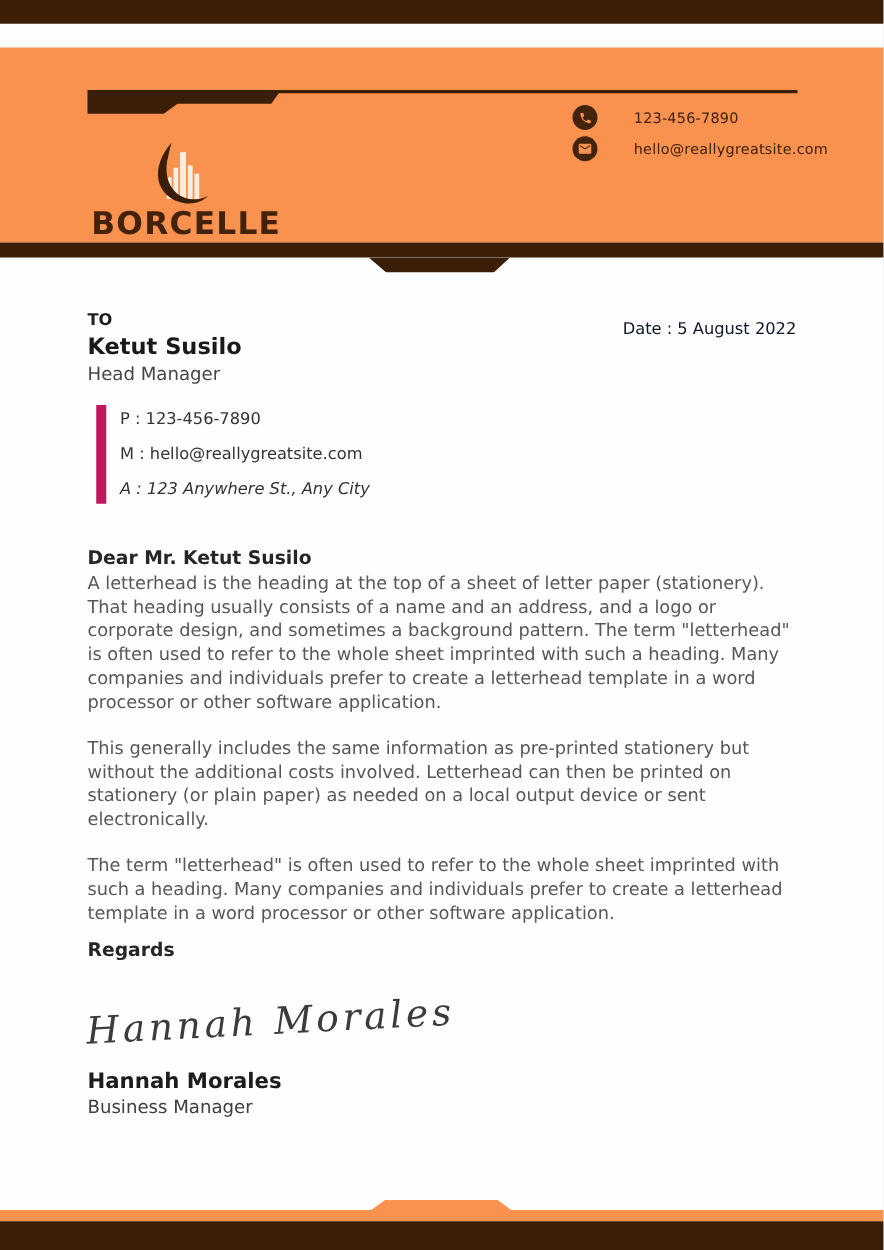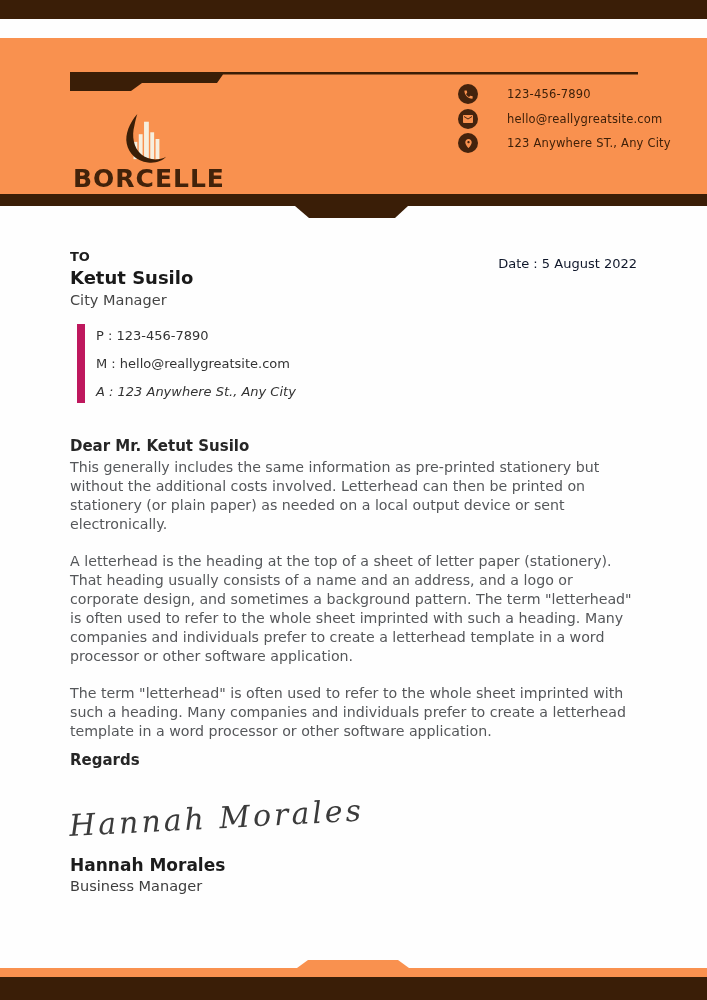--- a/index.html
+++ b/index.html
@@ -95,54 +95,46 @@
         <span class="hrow-text">123-456-7890</span>
       </div>
       <div class="hrow">
         <span class="cicon">
           <svg width="12" height="12" viewBox="0 0 24 24">
               <path fill="#F9914F" d="M20 4H4c-1.1 0-2 .9-2 2v12c0 1.1.9 2 2 2h16c1.1 0 2-.9 2-2V6c0-1.1-.9-2-2-2zm0 4l-8 5-8-5V6l8 5 8-5v2z"></path>
             </svg>
         </span>
         <span class="hrow-text">hello@reallygreatsite.com</span>
       </div>
-      <div class="hrow">
-        <span class="cicon">
-          <svg width="11" height="11" viewBox="0 0 24 24">
-              <path fill="#F9914F" d="M12 2C8.13 2 5 5.13 5 9c0 5.25 7 13 7 13s7-7.75 7-13c0-3.87-3.13-7-7-7zm0 9.5c-1.38 0-2.5-1.12-2.5-2.5s1.12-2.5 2.5-2.5 2.5 1.12 2.5 2.5-1.12 2.5-2.5 2.5z"></path>
-            </svg>
-        </span>
-        <span class="hrow-text">123 Anywhere ST., Any City</span>
-      </div>
     </div>
   </div>
 
   <div class="brown-band"></div>
   <svg class="header-tab" width="113" height="12" viewBox="0 0 113 12">
     <polygon fill="#3A1E07" points="0,0 113,0 100,12 14,12"></polygon>
   </svg>
 
   <div class="recipient">
     <div class="to-label">TO</div>
     <div class="recipient-name">Ketut Susilo</div>
-    <div class="recipient-title">City Manager</div>
+    <div class="recipient-title">Head Manager</div>
   </div>
   <div class="date-line">Date : 5 August 2022</div>
 
   <div class="rcontacts">
     <div class="rcontact-row">P : 123-456-7890</div>
     <div class="rcontact-row">M : hello@reallygreatsite.com</div>
     <div class="rcontact-row">A : 123 Anywhere St., Any City</div>
   </div>
 
   <div class="letter">
     <div class="salutation">Dear Mr. Ketut Susilo</div>
-    <p>This generally includes the same information as pre-printed stationery but without the additional costs involved. Letterhead can then be printed on stationery (or plain paper) as needed on a local output device or sent electronically.</p>
     <p>A letterhead is the heading at the top of a sheet of letter paper (stationery).
 That heading usually consists of a name and an address, and a logo or corporate design, and sometimes a background pattern. The term "letterhead" is often used to refer to the whole sheet imprinted with such a heading. Many companies and individuals prefer to create a letterhead template in a word processor or other software application.</p>
+    <p>This generally includes the same information as pre-printed stationery but without the additional costs involved. Letterhead can then be printed on stationery (or plain paper) as needed on a local output device or sent electronically.</p>
     <p>The term "letterhead" is often used to refer to the whole sheet imprinted with such a heading. Many companies and individuals prefer to create a letterhead template in a word processor or other software application.</p>
     <div class="closing">Regards</div>
   </div>
 
   <div class="signature">
     <div class="sig-script">Hannah Morales</div>
     <div class="signer-name">Hannah Morales</div>
     <div class="signer-title">Business Manager</div>
   </div>
 

